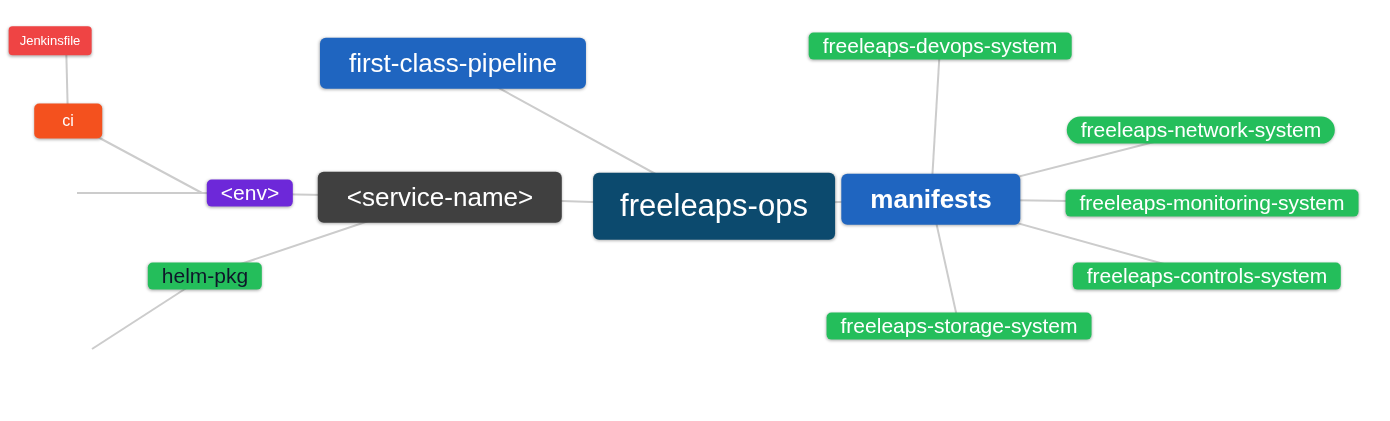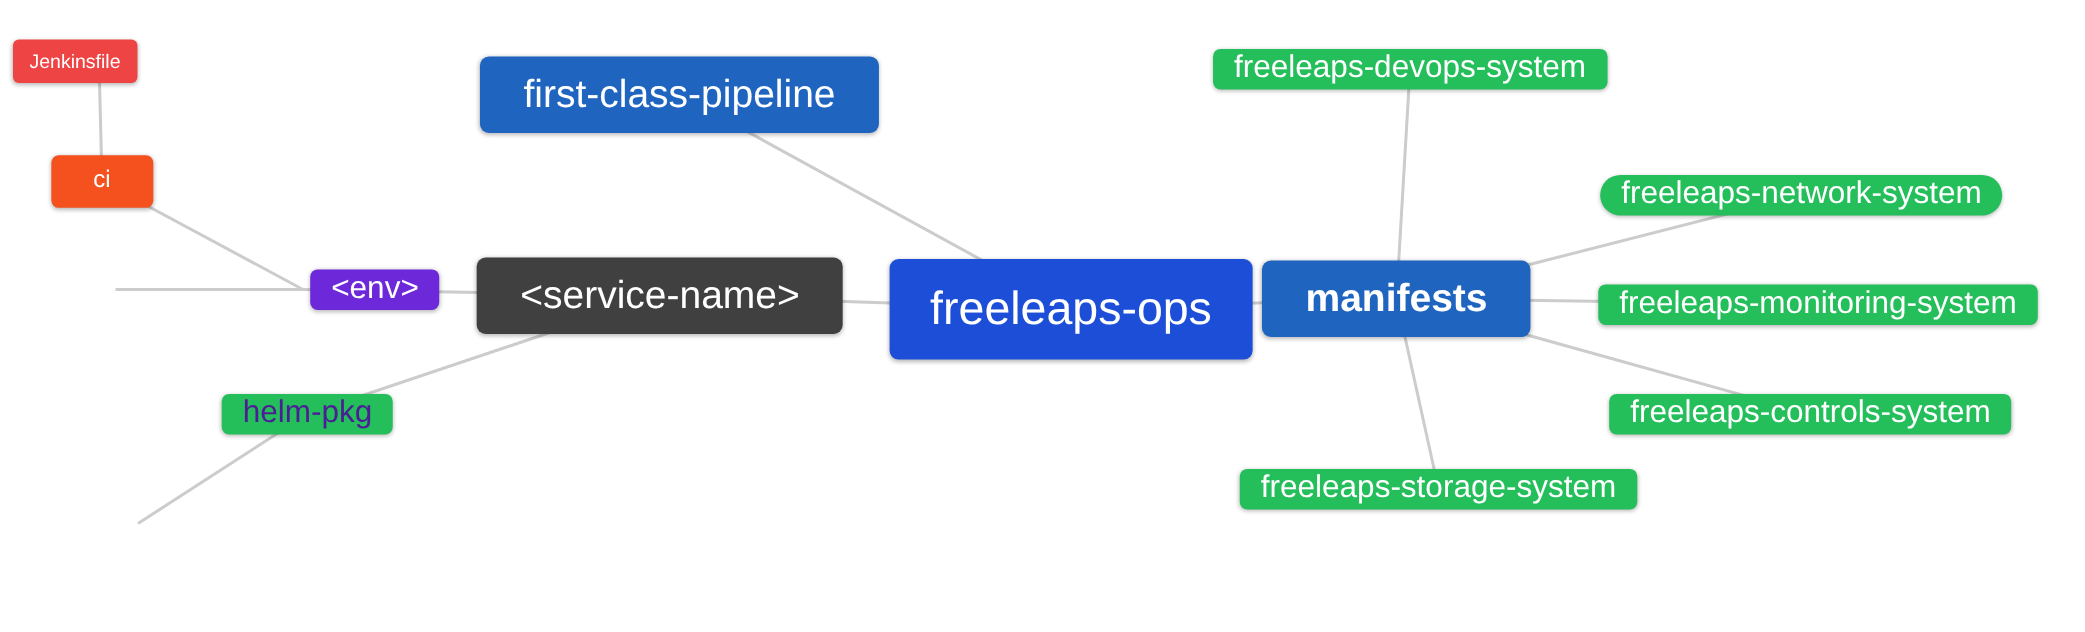--- a/index.html
+++ b/index.html
@@ -81,26 +81,26 @@
       <line x1="440" y1="197" x2="714" y2="206" stroke="#cccccc" stroke-width="2"></line>
       <line x1="453" y1="63" x2="714" y2="206" stroke="#cccccc" stroke-width="2"></line>
       <line x1="714" y1="206" x2="931" y2="199" stroke="#cccccc" stroke-width="2"></line>
       <line x1="931" y1="199" x2="940" y2="46" stroke="#cccccc" stroke-width="2"></line>
       <line x1="931" y1="199" x2="1201" y2="130" stroke="#cccccc" stroke-width="2"></line>
       <line x1="931" y1="199" x2="1212" y2="203" stroke="#cccccc" stroke-width="2"></line>
       <line x1="931" y1="199" x2="1207" y2="276" stroke="#cccccc" stroke-width="2"></line>
       <line x1="931" y1="199" x2="959" y2="326" stroke="#cccccc" stroke-width="2"></line>
     </svg>
   <div class="node-layer">
-      <div class="node root" style="left: 714px; top: 206px; background: #1d4ed8; color: rgb(255, 255, 255);">freeleaps-ops</div>
+      <div class="node root" style="left: 714px; top: 206px; background: #0c4a6e; color: rgb(255, 255, 255);">freeleaps-ops</div>
       <div class="node l1" style="left: 453px; top: 63px; background: rgb(31, 101, 192); color: rgb(255, 255, 255);">first-class-pipeline</div>
       <div class="node l1" style="left: 440px; top: 197px; background: #404040; color: rgb(255, 255, 255);">&lt;service-name&gt;</div>
       <div class="node l1" style="left: 931px; top: 199px; background: rgb(31, 101, 192); color: rgb(255, 255, 255); font-weight: bold;">manifests</div>
       <div class="node l2" style="left: 202px; top: 193px; background: #6d28d9; color: rgb(255, 255, 255); margin-left: 48px;">&lt;env&gt;</div>
-      <div class="node l2" style="left: 205px; top: 276px; background: rgb(36, 190, 91); color: #4c1d95;">helm-pkg</div>
+      <div class="node l2" style="left: 205px; top: 276px; background: rgb(36, 190, 91); color: #0f172a;">helm-pkg</div>
       <div class="node l2" style="left: 940px; top: 46px; background: rgb(36, 190, 91); color: rgb(255, 255, 255);">freeleaps-devops-system</div>
       <div class="node l2" style="left: 1201px; top: 130px; background: rgb(36, 190, 91); color: rgb(255, 255, 255); border-radius: 17px;">freeleaps-network-system</div>
       <div class="node l2" style="left: 1212px; top: 203px; background: rgb(36, 190, 91); color: rgb(255, 255, 255);">freeleaps-monitoring-system</div>
       <div class="node l2" style="left: 1207px; top: 276px; background: rgb(36, 190, 91); color: rgb(255, 255, 255);">freeleaps-controls-system</div>
       <div class="node l2" style="left: 959px; top: 326px; background: rgb(36, 190, 91); color: rgb(255, 255, 255); text-align: right;">freeleaps-storage-system</div>
       <div class="node l3" style="left: 68px; top: 121px; background: rgb(244, 81, 30); color: rgb(255, 255, 255);">ci</div>
       <div class="node l4" style="left: 50px; top: 41px; background: #ef4444; color: rgb(255, 255, 255);">Jenkinsfile</div>
     </div>
 </div>
 

